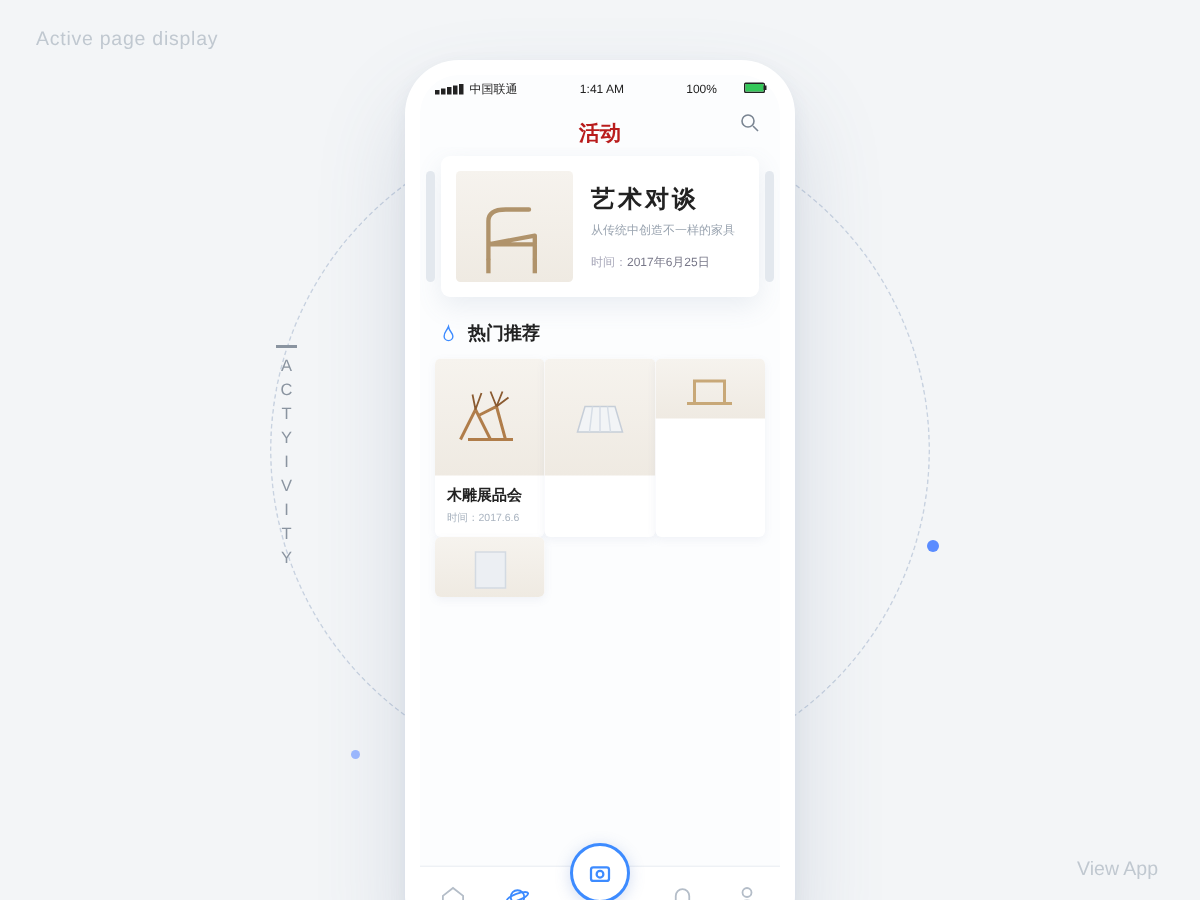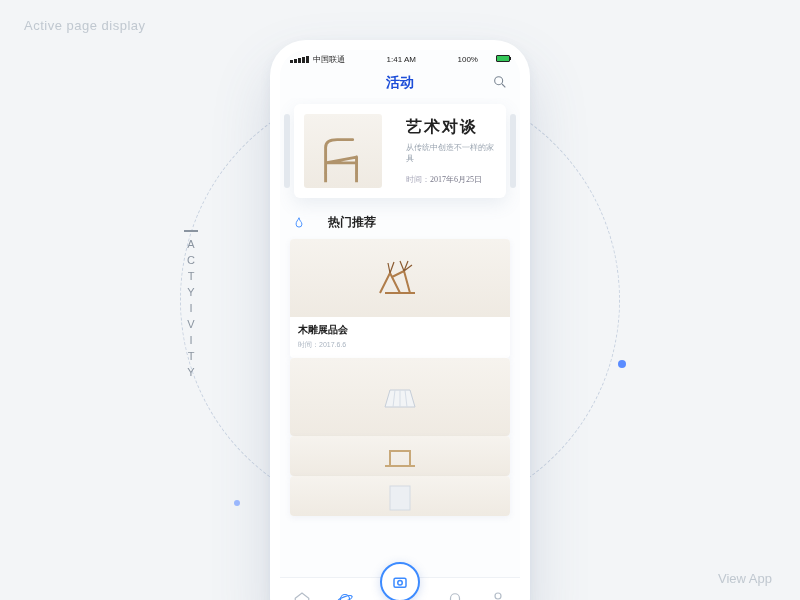--- a/index.html
+++ b/index.html
@@ -62,53 +62,53 @@
   .statusbar .sigs i { width:3px; background:#222; display:block;}
   .statusbar .sigs i:nth-child(1){height:3px}.statusbar .sigs i:nth-child(2){height:4px}
   .statusbar .sigs i:nth-child(3){height:5px}.statusbar .sigs i:nth-child(4){height:6px}
   .statusbar .sigs i:nth-child(5){height:7px}
   .statusbar .batt { display:flex; align-items:flex-start; gap:18px;}
   .statusbar .batt .b { width:14px; height:7px; border:1px solid #222; border-radius:1px; position:relative;}
   .statusbar .batt .b::after{content:"";position:absolute;right:-2px;top:1.5px;width:1.5px;height:3px;background:#222;}
   .statusbar .batt .b i{display:block;width:100%;height:100%;background:#34c759;}
 
   .navbar {
-    height: 30px; display:flex; align-items:center; justify-content:center;
-    position:relative; font-size: 14px; font-weight:600; color:#1d4ed8;
+    height: 30px; display:flex; align-items:flex-end; justify-content:center;
+    position:relative; font-size: 14px; font-weight:600; color:#b91c1c;
   }
   .navbar .search {
     position:absolute; right:12px; top:6px; width:16px; height:16px;
   }
   .navbar .search svg { width:16px; height:16px; }
 
   .content { flex:1; overflow:hidden; padding: 0 10px; }
 
   .hero {
     background:#fff; border-radius:6px; padding:10px;
-    display:flex; gap:24px; box-shadow:0 6px 18px rgba(100,120,160,.12);
-    margin: 6px 4px 14px 4px; position:relative;font-family:Liberation Serif, serif;
+    display:flex; gap:12px; box-shadow:0 6px 18px rgba(100,120,160,.12);
+    margin: 6px 4px 14px 4px; position:relative;
   }
   .hero-peek { position:absolute; top:10px; bottom:10px; width:6px; background:#e3e8ee; border-radius:3px;}
   .hero-peek.l{ left:-10px;} .hero-peek.r{ right:-10px;}
   .chair {
     width: 78px; height: 74px; background: linear-gradient(#f6f3ee,#efeae2);
     border-radius:3px; display:flex; align-items:flex-end; justify-content:center;
   }
   .chair svg { width: 58px; height:58px; }
   .hero-txt { flex:1; display:flex; flex-direction:column; justify-content:center;}
   .hero-txt h2 { font-size: 16px; font-weight:600; letter-spacing:2px; color:#222;}
   .hero-txt p { font-size: 8px; color:#9aa4b0; margin-top:4px;}
   .hero-txt .date { font-size:8px; color:#778; margin-top:10px;}
   .hero-txt .date b{ font-weight:400; color:#aab;}
 
   .sec-h { display:flex; align-items:center; gap:6px; padding: 2px 2px 8px 2px;}
   .sec-h .flame{ width:14px;height:14px; }
-  .sec-h .t{ font-size:12px; font-weight:600; color:#222;margin-left:16px;}
-
-  .grid { display:grid; grid-template-columns:1fr; }
+  .sec-h .t{ font-size:12px; font-weight:600; color:#222;}
+
+  .grid { display:grid; grid-template-columns:1fr 1fr 1fr; }
   .card { background:#fff; border-radius:4px; overflow:hidden; box-shadow:0 2px 6px rgba(100,120,160,.08);}
   .thumb { height:78px; background:linear-gradient(#f6f3ee,#efeae2); display:flex; align-items:center; justify-content:center;}
   .thumb svg{ width:60px; height:50px;}
   .card .meta{ padding:6px 8px 8px 8px;}
   .card .meta h3{ font-size:10px; font-weight:600; color:#222;}
   .card .meta p{ font-size:7px; color:#aab4c0; margin-top:3px;}
   .card.peek .thumb{ height:40px; }
 
   .tabbar {
     height:46px; border-top:1px solid #eef1f5;

